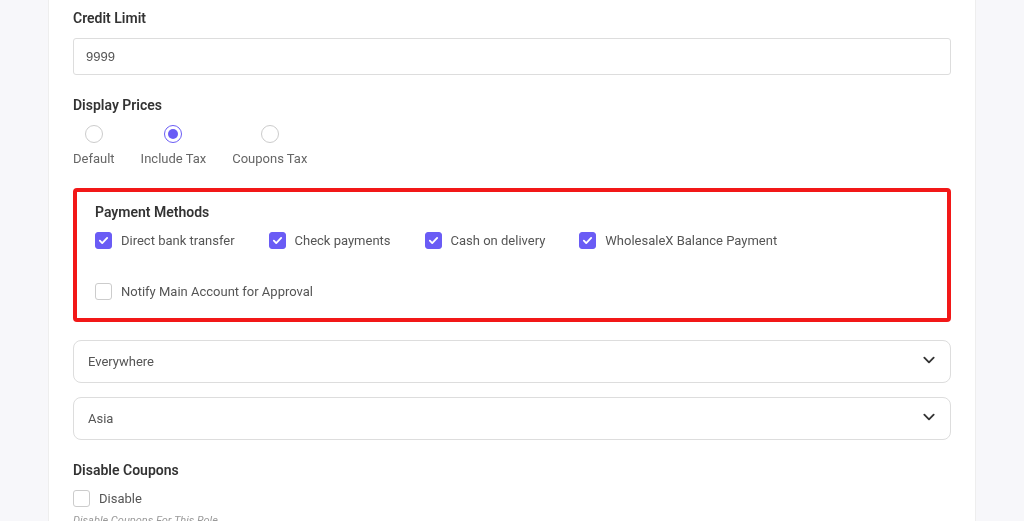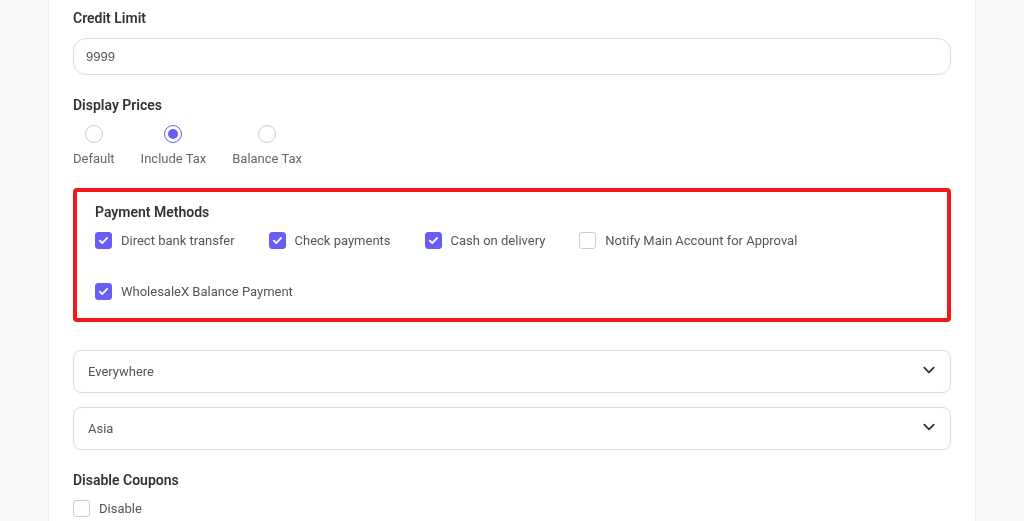--- a/index.html
+++ b/index.html
@@ -24,21 +24,21 @@
   .field-label {
     font-weight: 600;
     color: #333;
     margin: 0 0 12px 0;
     display: block;
     font-size: 14px;
   }
   .text-input {
     width: 100%;
     border: 1px solid #ddd;
-    border-radius: 13px;
+    border-radius: 3px;
     padding: 10px 12px;
     font-size: 13px;
     color: #555;
     background: #fff;
   }
   .section { margin-bottom: 22px; }
   .radio-row { display: flex; gap: 26px; align-items: center; }
   .radio-item { display: inline-flex; align-items: center; gap: 8px; cursor: pointer; flex-direction: column; }
   .radio-outer {
     width: 18px; height: 18px; border-radius: 50%;
@@ -48,21 +48,21 @@
   .radio-outer.checked { border-color: #6a5cf5; }
   .radio-inner {
     width: 10px; height: 10px; border-radius: 50%; background: #6a5cf5;
   }
   .radio-text { color: #666; font-size: 13px; }
 
   .highlight-box {
     border: 4px solid #f21818;
     border-radius: 4px;
     padding: 12px 18px 18px 18px;
-    margin-bottom: 28px;
+    margin-bottom: 18px;
   }
   .checkbox-row { display: flex; flex-wrap: wrap; gap: 34px; align-items: center; }
   .checkbox-item { display: inline-flex; align-items: center; gap: 9px; cursor: pointer; }
   .cb {
     width: 17px; height: 17px; border-radius: 3px;
     border: 1.5px solid #ccc; background: #fff;
     display: inline-flex; align-items: center; justify-content: center;
     flex-shrink: 0;
   }
   .cb.checked { background: #6a5cf5; border-color: #6a5cf5; }
@@ -109,21 +109,21 @@
           <span class="radio-text">Default</span>
         </label>
         <label class="radio-item">
           <span class="radio-outer checked">
               <span class="radio-inner"></span>
             </span>
           <span class="radio-text">Include Tax</span>
         </label>
         <label class="radio-item">
           <span class="radio-outer"></span>
-          <span class="radio-text">Balance Tax</span>
+          <span class="radio-text">Coupons Tax</span>
         </label>
       </div>
     </div>
 
     <div class="highlight-box">
       <span class="field-label">Payment Methods</span>
       <div class="checkbox-row">
 
         <label class="checkbox-item">
           <span class="cb checked">
@@ -146,33 +146,33 @@
         <label class="checkbox-item">
           <span class="cb checked">
             <svg width="11" height="11" viewBox="0 0 12 12">
                 <path d="M2 6.2 L4.6 8.8 L10 3.2" stroke="#fff" stroke-width="2" fill="none" stroke-linecap="round" stroke-linejoin="round"></path>
               </svg>
           </span>
           <span class="cb-text">Cash on delivery</span>
         </label>
 
         <label class="checkbox-item">
+          <span class="cb checked">
+            <svg width="11" height="11" viewBox="0 0 12 12">
+                <path d="M2 6.2 L4.6 8.8 L10 3.2" stroke="#fff" stroke-width="2" fill="none" stroke-linecap="round" stroke-linejoin="round"></path>
+              </svg>
+          </span>
+          <span class="cb-text">WholesaleX Balance Payment</span>
+        </label>
+
+        <label class="checkbox-item">
           <span class="cb">
             
           </span>
           <span class="cb-text">Notify Main Account for Approval</span>
-        </label>
-
-        <label class="checkbox-item">
-          <span class="cb checked">
-            <svg width="11" height="11" viewBox="0 0 12 12">
-                <path d="M2 6.2 L4.6 8.8 L10 3.2" stroke="#fff" stroke-width="2" fill="none" stroke-linecap="round" stroke-linejoin="round"></path>
-              </svg>
-          </span>
-          <span class="cb-text">WholesaleX Balance Payment</span>
         </label>
 
       </div>
     </div>
 
     <div class="section">
 
       <div class="select-box">
         <span>Everywhere</span>
         <span class="chev">

